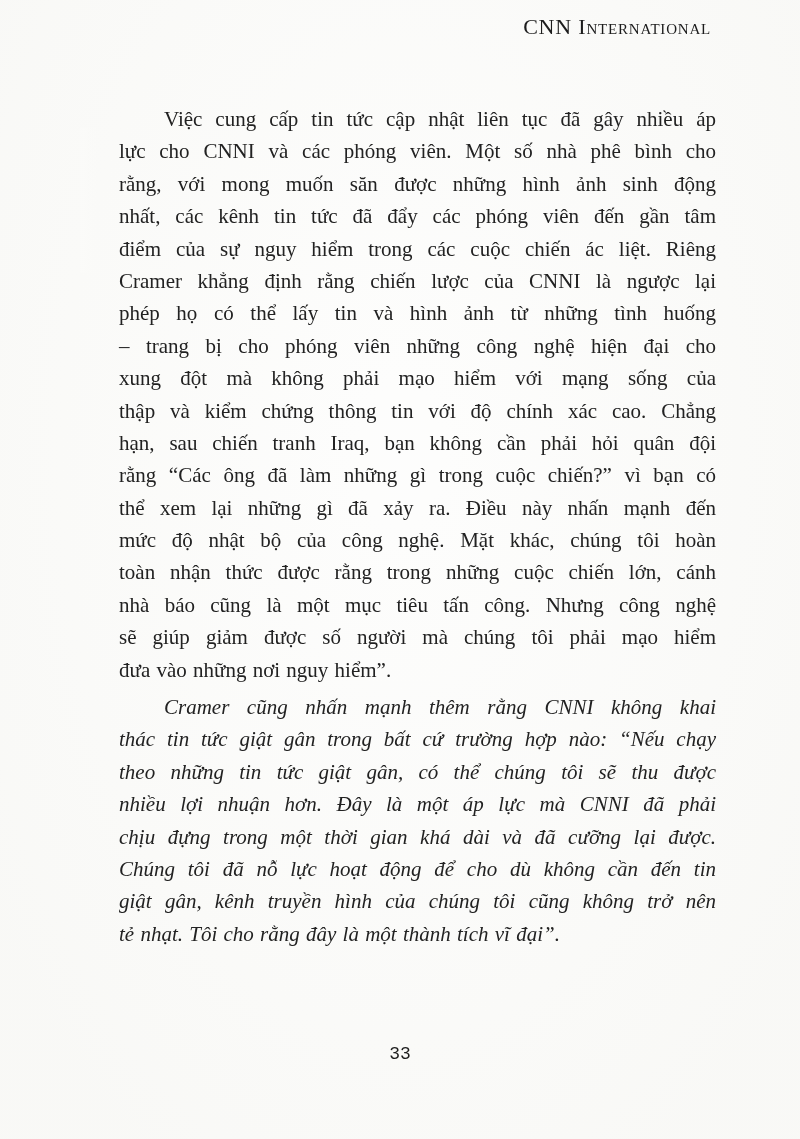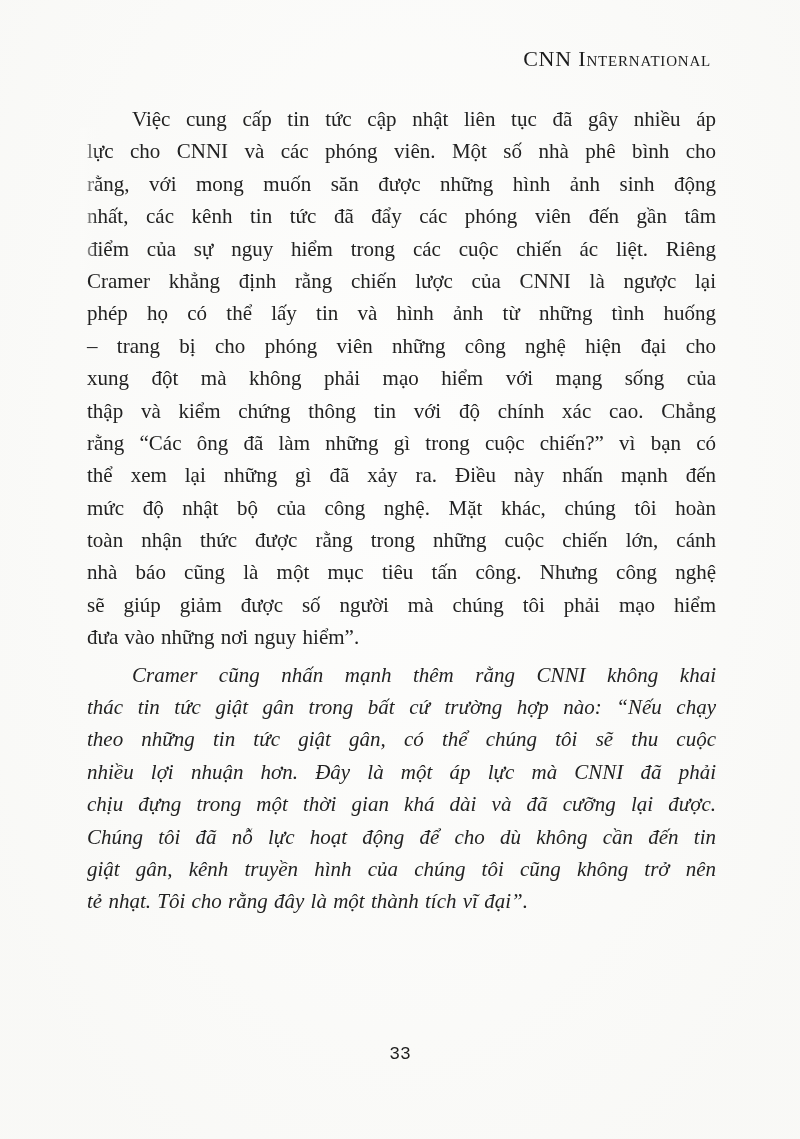--- a/index.html
+++ b/index.html
@@ -13,21 +13,21 @@
     background: #fbfbf9;
     background-image:
       radial-gradient(ellipse at 50% 40%, rgba(255,255,255,0.6) 0%, rgba(244,244,241,0.35) 85%),
       linear-gradient(#fbfbf9, #fbfbf9);
     overflow: hidden;
     font-family: "Liberation Serif", serif;
     color: #222222;
   }
   .running-header {
     position: absolute;
-    top: 46px;
+    top: 14px;
     right: 89px;
     font-family: "Liberation Serif", serif;
     font-variant: small-caps;
     font-size: 22px;
     letter-spacing: 0.8px;
     color: #1c1c1c;
     white-space: nowrap;
   }
   .body-text {
     position: absolute;
@@ -40,20 +40,21 @@
   .paragraph { margin: 0; }
   .paragraph + .paragraph { margin-top: 5px; font-style: italic; }
   .line {
     height: 32.4px;
     line-height: 32.4px;
     text-align: justify;
     text-align-last: justify;
     word-spacing: 1px;
     white-space: nowrap;
     overflow: visible;
+    margin-left: 32px;
   }
   .line.first { text-indent: 45px; }
   .line.last  { text-align-last: left; }
   .scan-fade-overlay {
     position: absolute;
     left: 80px;
     top: 128px;
     width: 18px;
     height: 145px;
     background: linear-gradient(to right, rgba(251,251,249,0.85), rgba(251,251,249,0));
@@ -81,32 +82,33 @@
         <div class="line first">Việc cung cấp tin tức cập nhật liên tục đã gây nhiều áp</div>
         <div class="line">lực cho CNNI và các phóng viên. Một số nhà phê bình cho</div>
         <div class="line">rằng, với mong muốn săn được những hình ảnh sinh động</div>
         <div class="line">nhất, các kênh tin tức đã đẩy các phóng viên đến gần tâm</div>
         <div class="line">điểm của sự nguy hiểm trong các cuộc chiến ác liệt. Riêng</div>
         <div class="line">Cramer khẳng định rằng chiến lược của CNNI là ngược lại</div>
         <div class="line">phép họ có thể lấy tin và hình ảnh từ những tình huống</div>
         <div class="line">– trang bị cho phóng viên những công nghệ hiện đại cho</div>
         <div class="line">xung đột mà không phải mạo hiểm với mạng sống của</div>
         <div class="line">thập và kiểm chứng thông tin với độ chính xác cao. Chẳng</div>
+        <div class="line">hạn, sau chiến tranh Iraq, bạn không cần phải hỏi quân đội</div>
         <div class="line">rằng “Các ông đã làm những gì trong cuộc chiến?” vì bạn có</div>
         <div class="line">thể xem lại những gì đã xảy ra. Điều này nhấn mạnh đến</div>
         <div class="line">mức độ nhật bộ của công nghệ. Mặt khác, chúng tôi hoàn</div>
         <div class="line">toàn nhận thức được rằng trong những cuộc chiến lớn, cánh</div>
         <div class="line">nhà báo cũng là một mục tiêu tấn công. Nhưng công nghệ</div>
         <div class="line">sẽ giúp giảm được số người mà chúng tôi phải mạo hiểm</div>
         <div class="line last">đưa vào những nơi nguy hiểm”.</div>
       </div>
       <div class="paragraph">
         <div class="line first">Cramer cũng nhấn mạnh thêm rằng CNNI không khai</div>
         <div class="line">thác tin tức giật gân trong bất cứ trường hợp nào: “Nếu chạy</div>
-        <div class="line">theo những tin tức giật gân, có thể chúng tôi sẽ thu cuộc</div>
+        <div class="line">theo những tin tức giật gân, có thể chúng tôi sẽ thu được</div>
         <div class="line">nhiều lợi nhuận hơn. Đây là một áp lực mà CNNI đã phải</div>
         <div class="line">chịu đựng trong một thời gian khá dài và đã cưỡng lại được.</div>
         <div class="line">Chúng tôi đã nỗ lực hoạt động để cho dù không cần đến tin</div>
         <div class="line">giật gân, kênh truyền hình của chúng tôi cũng không trở nên</div>
         <div class="line last">tẻ nhạt. Tôi cho rằng đây là một thành tích vĩ đại”.</div>
       </div>
     </div>
 
   <div class="scan-fade-overlay"></div>
 

